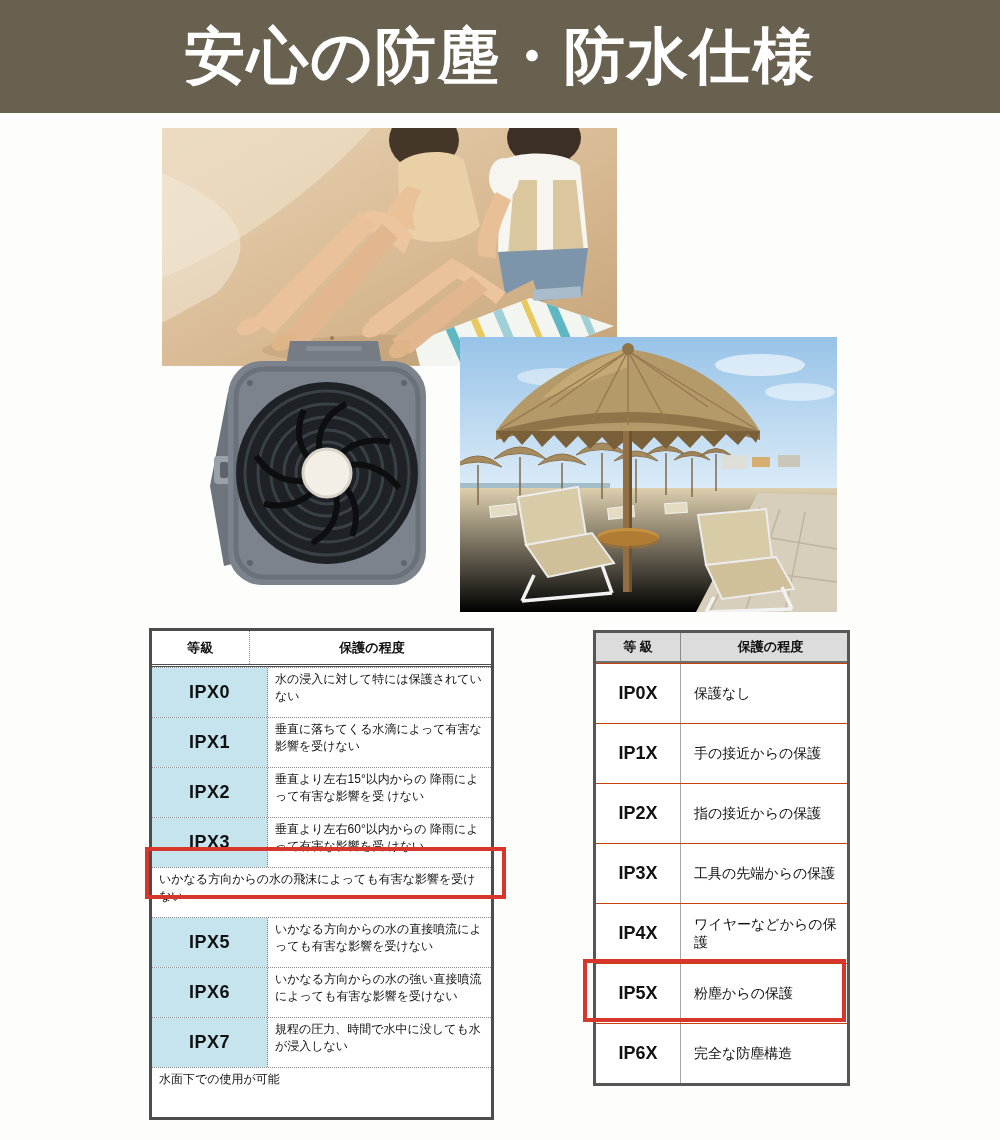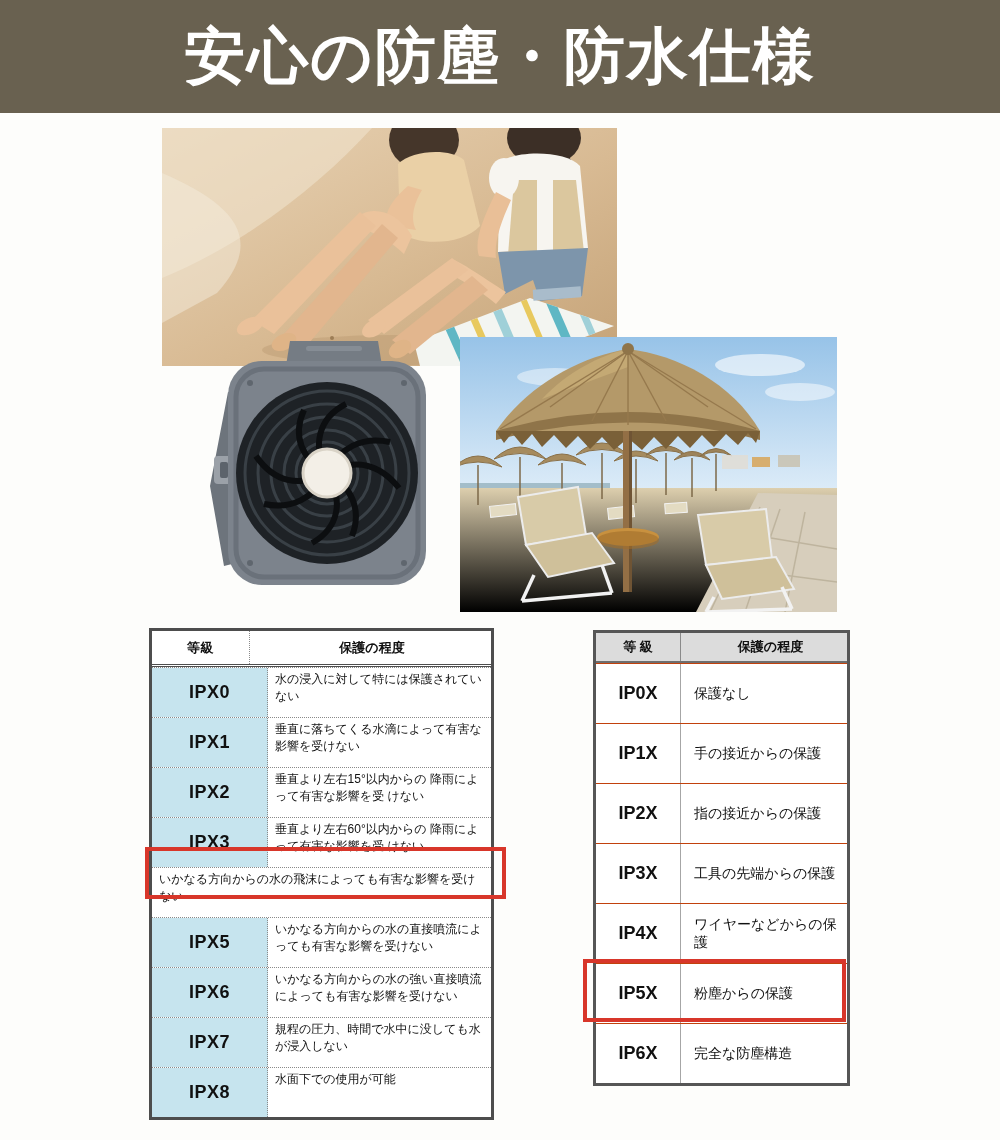--- a/index.html
+++ b/index.html
@@ -303,21 +303,20 @@
     </div>
     <div class="row data">
       <div class="grade">IPX6</div>
       <div class="desc">いかなる方向からの水の強い直接噴流によっても有害な影響を受けない</div>
     </div>
     <div class="row data">
       <div class="grade">IPX7</div>
       <div class="desc">規程の圧力、時間で水中に没しても水が浸入しない</div>
     </div>
     <div class="row data">
-      <div class="grade">IPX8</div>
       <div class="desc">水面下での使用が可能</div>
     </div>
   </div>
 
   <div class="tbl" id="dtable">
     <div class="row hrow">
       <div class="grade">等 級</div>
       <div class="desc">保護の程度</div>
     </div>
     <div class="row data">

